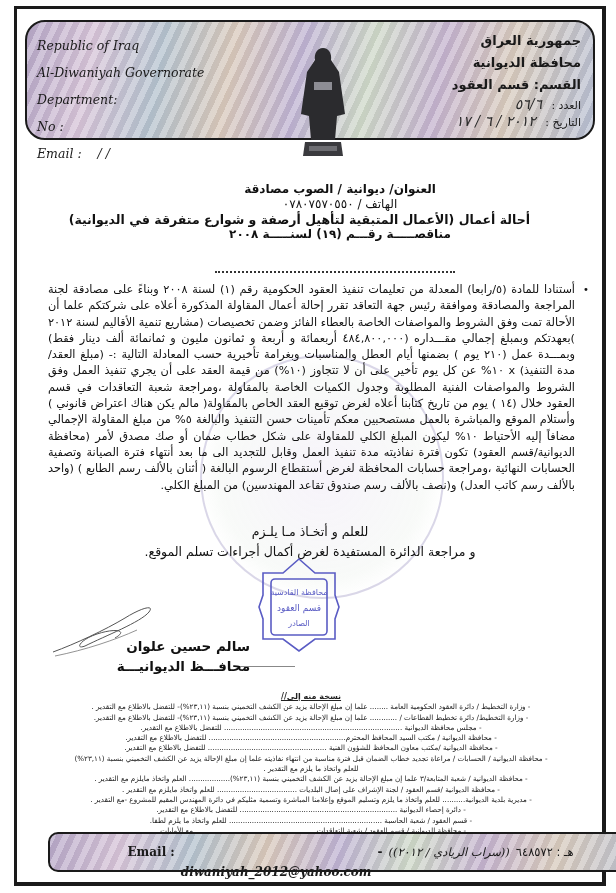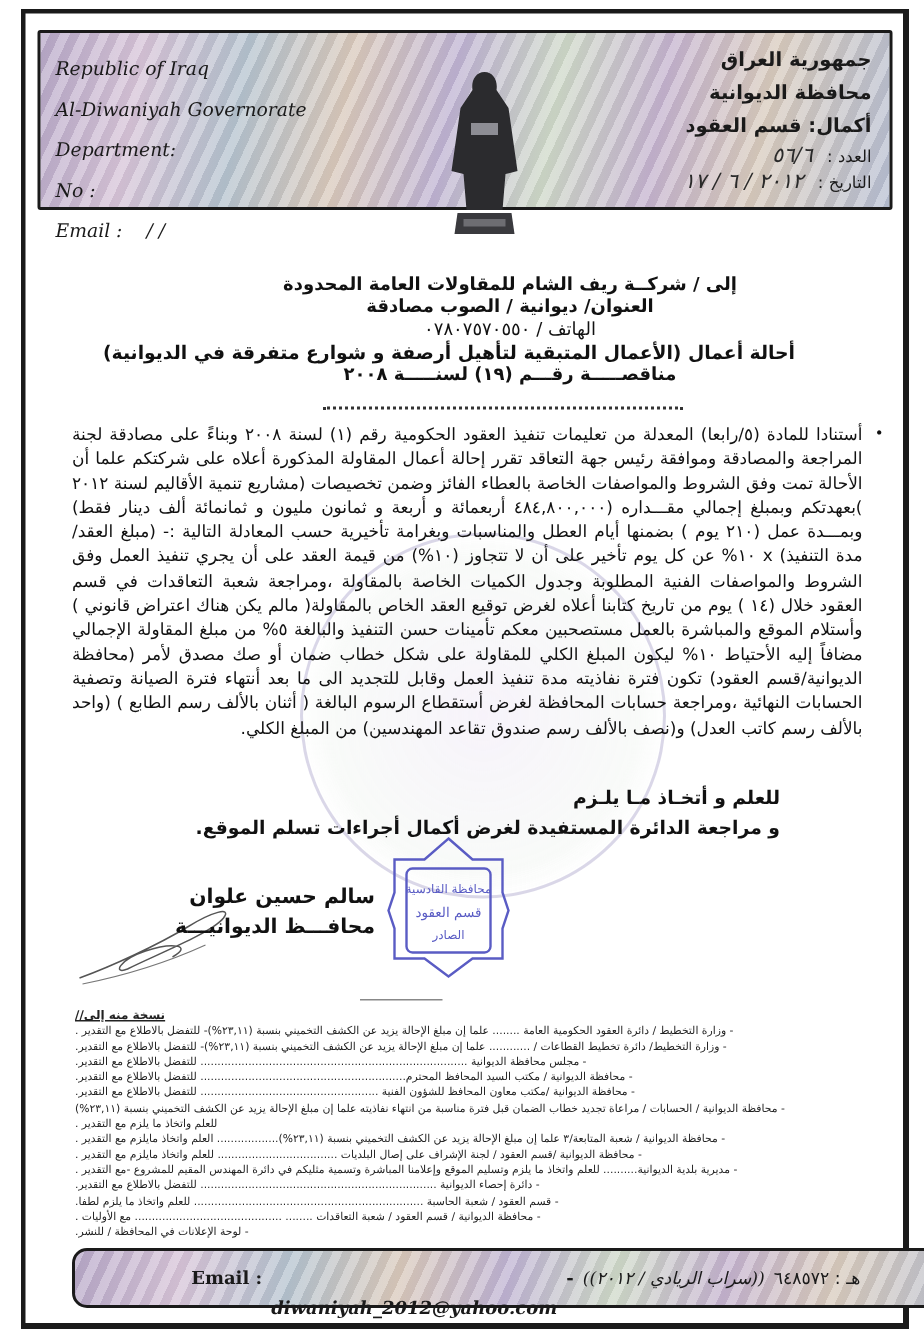--- a/index.html
+++ b/index.html
@@ -12,21 +12,21 @@
   }
 
   .holo {
     background:
       repeating-linear-gradient(115deg, rgba(255,255,255,0.25) 0 6px, rgba(0,0,0,0.04) 6px 12px),
       linear-gradient(100deg, #b8a9c9 0%, #d7c4d8 12%, #b5c3cf 24%, #d9c9bb 36%, #bfb3d3 48%, #cfd9c9 60%, #c5b3cf 72%, #d8cbbd 84%, #b7bfd3 100%);
   }
 
   .header-box {
     position: absolute; left: 25px; top: 20px; width: 570px; height: 120px;
-    border: 2px solid #1a1a1a; border-radius: 2px; box-sizing: border-box;
+    border: 2px solid #1a1a1a; border-radius: 20px; box-sizing: border-box;
   }
   .hdr-en {
     position: absolute; left: 10px; top: 10px;
     font-family: "DejaVu Serif", serif; font-style: italic; font-size: 12.5px; color: #1a1a1a;
     line-height: 27px;
   }
   .hdr-ar {
     position: absolute; right: 12px; top: 8px; direction: rtl; text-align: right;
     font-family: "DejaVu Sans", sans-serif; font-weight: bold; font-size: 13px; color: #1a1a1a;
   }
@@ -47,44 +47,44 @@
     position: absolute; left: 215px; top: 271px; width: 240px; border-top: 2px dotted #333;
   }
 
   .body-text {
     position: absolute; left: 48px; top: 282px; width: 527px; direction: rtl; text-align: justify;
     font-size: 11.3px; line-height: 16.3px; color: #111; text-align-last: right;
   }
   .bullet { position: absolute; right: -14px; top: 0; font-size: 10px; }
 
   .closing {
-    position: absolute; left: 100px; top: 522px; width: 420px; direction: rtl; text-align: right;
-    font-weight: bold; font-size: 12.5px; line-height: 20px;
+    position: absolute; left: 100px; top: 522px; width: 420px; direction: rtl; text-align: center;
+    font-weight: normal; font-size: 12.5px; line-height: 20px;
   }
 
   .watermark {
     position: absolute; left: 200px; top: 355px; width: 240px; height: 240px; border-radius: 50%;
     border: 2px solid rgba(150,140,190,0.35);
     background: radial-gradient(circle, rgba(210,190,230,0.18) 0%, rgba(200,215,200,0.12) 60%, rgba(255,255,255,0) 72%);
     pointer-events: none;
   }
 
   .stamp { position: absolute; left: 257px; top: 555px; width: 84px; height: 100px; }
 
   .signature { position: absolute; left: 45px; top: 600px; width: 120px; height: 60px; }
 
   .signatory {
-    position: absolute; left: 90px; top: 588px; width: 160px; direction: rtl; text-align: right;
+    position: absolute; left: 90px; top: 636px; width: 160px; direction: rtl; text-align: right;
     font-weight: bold; font-size: 13.5px; line-height: 20px;
   }
 
   .dash-small { position: absolute; left: 240px; top: 666px; width: 55px; border-top: 1px solid #888; }
 
   .cc {
-    position: absolute; left: 50px; top: 672px; width: 522px; direction: rtl; text-align: left;
+    position: absolute; left: 50px; top: 692px; width: 522px; direction: rtl; text-align: center;
     font-size: 7.2px; line-height: 10.3px; color: #222;
   }
   .cc-title { font-weight: bold; text-decoration: underline; font-size: 8px; }
   .cc-item { white-space: nowrap; overflow: hidden; }
 
   .footer-box {
     position: absolute; left: 48px; top: 832px; width: 605px; height: 40px;
     border: 2px solid #1a1a1a; border-radius: 10px; box-sizing: border-box;
     display: flex; align-items: center; justify-content: center; gap: 6px;
     font-family: "DejaVu Serif", serif; font-size: 12px; font-weight: bold; color: #1a1a1a;
@@ -113,36 +113,35 @@
   <svg class="emblem" viewBox="0 0 52 118">
     <path d="M26 4 C20 4 17 10 18 16 L10 28 L4 70 L12 72 L14 96 L38 96 L40 72 L48 70 L42 28 L34 16 C35 10 32 4 26 4 Z" fill="#2b2b2e"></path>
     <rect x="17" y="38" width="18" height="8" fill="#8d8d94"></rect>
     <path d="M8 98 L44 98 L46 112 L6 112 Z" fill="#3a3a3e"></path>
     <rect x="12" y="102" width="28" height="5" fill="#6d6d72"></rect>
   </svg>
 
   <div class="hdr-ar">
     <div class="ln">جمهورية العراق</div>
     <div class="ln">محافظة الديوانية</div>
-    <div class="ln">أكمال: قسم العقود</div>
+    <div class="ln">القسم: قسم العقود</div>
     <div class="small">
       <span>العدد :</span>
       <span class="handwritten">٥٦/٦</span>
     </div>
     <div class="small">
       <span>التاريخ :</span>
       <span class="handwritten">٢٠١٢ / ٦ / ١٧</span>
     </div>
   </div>
 </div>
 
 <div class="watermark"></div>
 
 <div class="addressee">
-  <div>إلى / شركــة ريف الشام للمقاولات العامة المحدودة</div>
   <div>العنوان/ ديوانية / الصوب مصادقة</div>
   <div style="font-weight:normal;">الهاتف / ٠٧٨٠٧٥٧٠٥٥٠</div>
   <div class="subject" style="white-space:nowrap;">أحالة أعمال (الأعمال المتبقية لتأهيل أرصفة و شوارع متفرقة في الديوانية)</div>
   <div>مناقصـــــة رقـــم (١٩) لسنـــــة ٢٠٠٨</div>
 </div>
 <div class="dotted-rule"></div>
 
 <div class="body-text">
   <span class="bullet">•</span>
   <span>أستنادا للمادة (٥/رابعا) المعدلة من تعليمات تنفيذ العقود الحكومية رقم (١) لسنة ٢٠٠٨ وبناءً على مصادقة لجنة المراجعة والمصادقة وموافقة رئيس جهة التعاقد تقرر إحالة أعمال المقاولة المذكورة أعلاه على شركتكم علما أن الأحالة تمت وفق الشروط والمواصفات الخاصة بالعطاء الفائز وضمن تخصيصات (مشاريع تنمية الأقاليم لسنة ٢٠١٢ )بعهدتكم وبمبلغ إجمالي مقـــداره (٤٨٤,٨٠٠,٠٠٠ أربعمائة و أربعة و ثمانون مليون و ثمانمائة ألف دينار فقط) وبمـــدة عمل (٢١٠ يوم ) بضمنها أيام العطل والمناسبات وبغرامة تأخيرية حسب المعادلة التالية :- (مبلغ العقد/ مدة التنفيذ) x ١٠% عن كل يوم تأخير على أن لا تتجاوز (١٠%) من قيمة العقد على أن يجري تنفيذ العمل وفق الشروط والمواصفات الفنية المطلوبة وجدول الكميات الخاصة بالمقاولة ،ومراجعة شعبة التعاقدات في قسم العقود خلال (١٤ ) يوم من تاريخ كتابنا أعلاه لغرض توقيع العقد الخاص بالمقاولة( مالم يكن هناك اعتراض قانوني ) وأستلام الموقع والمباشرة بالعمل مستصحبين معكم تأمينات حسن التنفيذ والبالغة ٥% من مبلغ المقاولة الإجمالي مضافاً إليه الأحتياط ١٠% ليكون المبلغ الكلي للمقاولة على شكل خطاب ضمان أو صك مصدق لأمر (محافظة الديوانية/قسم العقود) تكون فترة نفاذيته مدة تنفيذ العمل وقابل للتجديد الى ما بعد أنتهاء فترة الصيانة وتصفية الحسابات النهائية ،ومراجعة حسابات المحافظة لغرض أستقطاع الرسوم البالغة ( أثنان بالألف رسم الطابع ) (واحد بالألف رسم كاتب العدل) و(نصف بالألف رسم صندوق تقاعد المهندسين) من المبلغ الكلي.</span>

